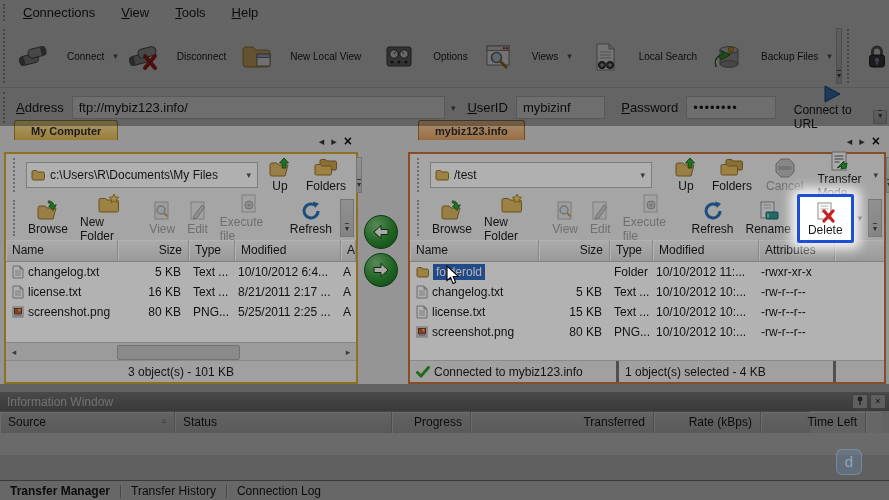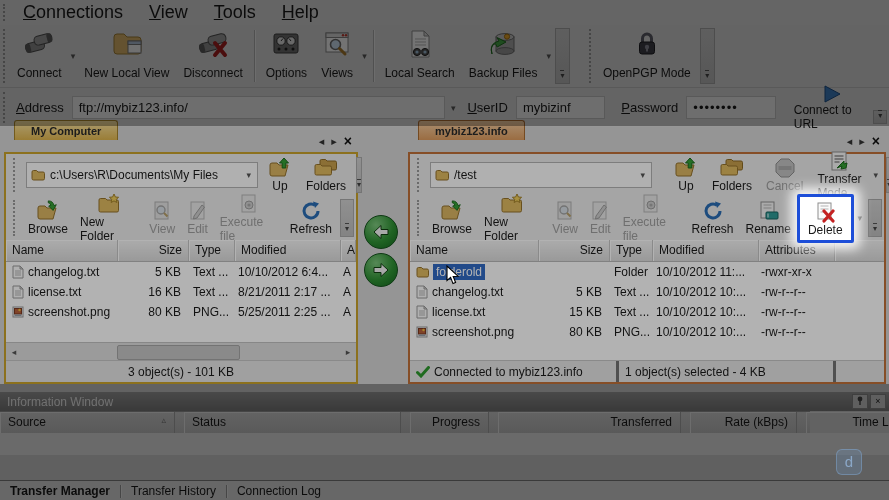--- a/index.html
+++ b/index.html
@@ -3,26 +3,26 @@
 <meta charset="utf-8">
 <style>
   html,body{margin:0;padding:0;}
   .screen{position:relative;width:889px;height:500px;background:#d6d6d6;overflow:hidden;
           font-family:"Liberation Sans",sans-serif;color:#1a1a1a;-webkit-font-smoothing:antialiased;}
   .abs{position:absolute;}
 
   
   .menubar{left:0;top:0;width:889px;height:25px;background:#dcdcdc;display:flex;align-items:center;}
   .grip{align-self:stretch;margin:4px 3px 4px 3px;border-left:2px dotted #9a9a9a;width:2px;flex:0 0 auto;}
-  .menu-item{display:inline-block;padding:3px 13px;font-size:18px;cursor:default;}
+  .menu-item{display:inline-block;padding:3px 13px;font-size:13px;cursor:default;}
   .menu-item::first-letter{text-decoration:underline;}
 
   .toolbar{left:0;top:25px;width:889px;height:62px;background:#d9d9d9;display:flex;align-items:stretch;}
-  .tbtn{display:flex;flex-direction:column;align-items:center;justify-content:flex-start;
-        padding:3px 7px 2px 7px;font-size:12px;gap:6px;}
+  .tbtn{display:flex;align-items:center;justify-content:flex-start;
+        padding:3px 7px 2px 7px;font-size:10px;gap:18px;}
   .tbtn .lbl{white-space:nowrap;}
   .dd{font-size:9px;color:#555;align-self:center;margin:0 2px;}
   .vsep{width:1px;background:#aeaeae;margin:5px 4px;box-shadow:1px 0 0 #ededed;}
   .chev-strip{width:13px;margin:3px 2px;background:linear-gradient(#cfcfcf,#bdbdbd);border:1px solid #a8a8a8;
         display:flex;align-items:flex-end;justify-content:center;font-size:8px;color:#444;}
   .chev-strip .chev{border-top:1px solid #555;line-height:10px;margin-bottom:2px;}
   .group-gap{width:14px;}
 
   .addressbar{left:0;top:87px;width:889px;height:39px;background:#d9d9d9;border-top:1px solid #c2c2c2;
         display:flex;align-items:center;font-size:13px;}
@@ -81,21 +81,21 @@
       display:flex;align-items:center;justify-content:center;}
 
   
   .iw-title{left:0;top:392px;width:889px;height:19px;background:linear-gradient(#a0a0a0,#7d7d7d);
       color:#f4f4f4;font-size:12px;display:flex;align-items:center;padding:0;}
   .iw-title .t{padding-left:7px;}
   .iw-btns{margin-left:auto;display:flex;gap:2px;padding-right:3px;}
   .iw-btn{width:14px;height:13px;background:#cfcfcf;border:1px solid #8a8a8a;font-size:9px;line-height:12px;
       text-align:center;color:#222;}
   .iw-hdr{left:0;top:411px;width:810px;height:21px;background:linear-gradient(#d8d8d8,#c3c3c3);
-      border-top:1px solid #9a9a9a;border-bottom:1px solid #ababab;display:flex;font-size:12px;gap:9px;}
+      border-top:1px solid #9a9a9a;border-bottom:1px solid #ababab;display:flex;font-size:12px;}
   .iw-hdr .cell{padding:3px 8px 0 8px;border-right:1px solid #a9a9a9;box-shadow:inset 1px 1px 0 #eee;
       white-space:nowrap;overflow:hidden;}
   .iw-body{left:0;top:433px;width:889px;height:22px;background:#e8e8e8;}
 
   .bottom-gap{left:0;top:455px;width:889px;height:25px;background:#d2d2d2;}
   .bottom-tabs{left:0;top:480px;width:889px;height:20px;background:#e0e0e0;border-top:1px solid #7f7f7f;
       display:flex;align-items:center;font-size:12px;}
   .btab{padding:2px 10px;}
   .btab.active{font-weight:bold;}
   .btab-sep{width:1px;height:13px;background:#999;box-shadow:1px 0 0 #efefef;}
@@ -142,40 +142,40 @@
             </g>
           </svg>
       </span>
       <span class="lbl">Connect</span>
     </div>
     <span class="dd">▾</span>
 
     <div class="tbtn">
       <span>
         <svg width="32" height="32" viewBox="0 0 32 32">
-            <path d="M3 9 q0-3 3-3 h7 l3 3 h11 q3 0 3 3 v11 q0 3 -3 3 H6 q-3 0 -3-3 z" fill="#d9b469" stroke="#9e7c34"></path>
-            <rect x="17" y="13" width="13" height="12" fill="#f5f5f5" stroke="#777"></rect>
-            <rect x="17" y="13" width="13" height="3.5" fill="#aebfd6" stroke="#777"></rect>
-          </svg>
-      </span>
-      <span class="lbl">New Local View</span>
-    </div>
-
-    <div class="tbtn">
-      <span>
-        <svg width="32" height="32" viewBox="0 0 32 32">
             <g transform="rotate(-14 16 16)">
               <rect x="2" y="13" width="19" height="9" rx="4" fill="#8e8e8e" stroke="#4d4d4d"></rect>
               <rect x="12" y="8" width="18" height="9" rx="4" fill="#9d9d9d" stroke="#4d4d4d"></rect>
               <rect x="2" y="13" width="5" height="9" rx="2" fill="#5a5a5a"></rect>
             </g>
             <path d="M18 15 L28 27 M28 15 L18 27" stroke="#a32020" stroke-width="4" stroke-linecap="round"></path>
           </svg>
       </span>
       <span class="lbl">Disconnect</span>
+    </div>
+
+    <div class="tbtn">
+      <span>
+        <svg width="32" height="32" viewBox="0 0 32 32">
+            <path d="M3 9 q0-3 3-3 h7 l3 3 h11 q3 0 3 3 v11 q0 3 -3 3 H6 q-3 0 -3-3 z" fill="#d9b469" stroke="#9e7c34"></path>
+            <rect x="17" y="13" width="13" height="12" fill="#f5f5f5" stroke="#777"></rect>
+            <rect x="17" y="13" width="13" height="3.5" fill="#aebfd6" stroke="#777"></rect>
+          </svg>
+      </span>
+      <span class="lbl">New Local View</span>
     </div>
 
     <span class="vsep"></span>
 
     <div class="tbtn">
       <span>
         <svg width="32" height="32" viewBox="0 0 32 32">
             <rect x="4" y="6" width="24" height="19" rx="2" fill="#6f6f6f" stroke="#3d3d3d"></rect>
             <circle cx="11" cy="13" r="4.2" fill="#e3e3e3" stroke="#333"></circle>
             <circle cx="21" cy="13" r="4.2" fill="#e3e3e3" stroke="#333"></circle>

